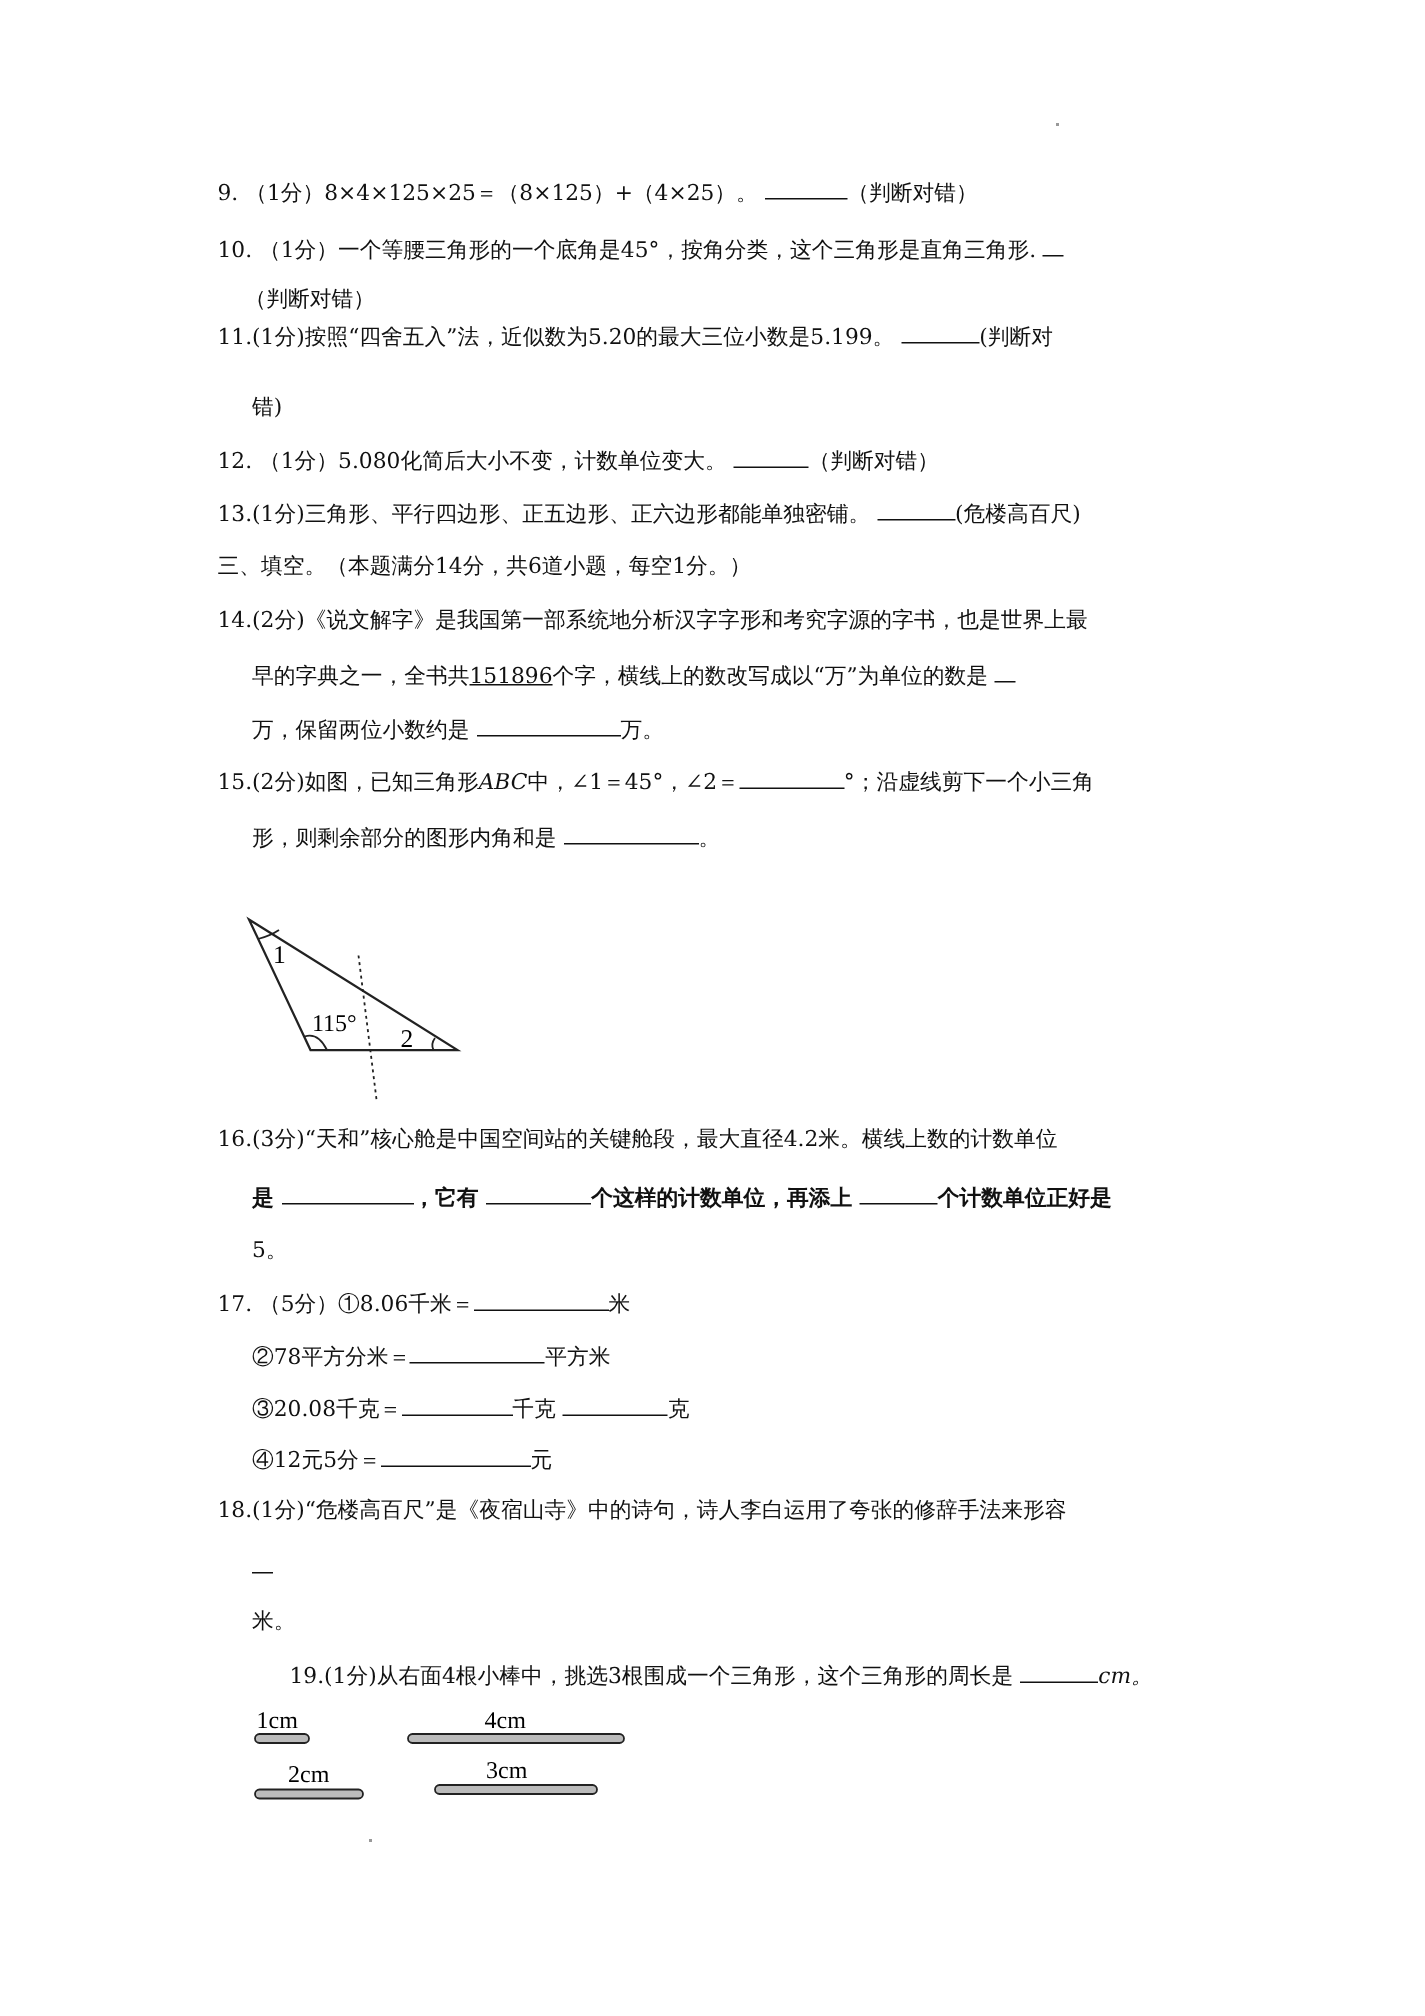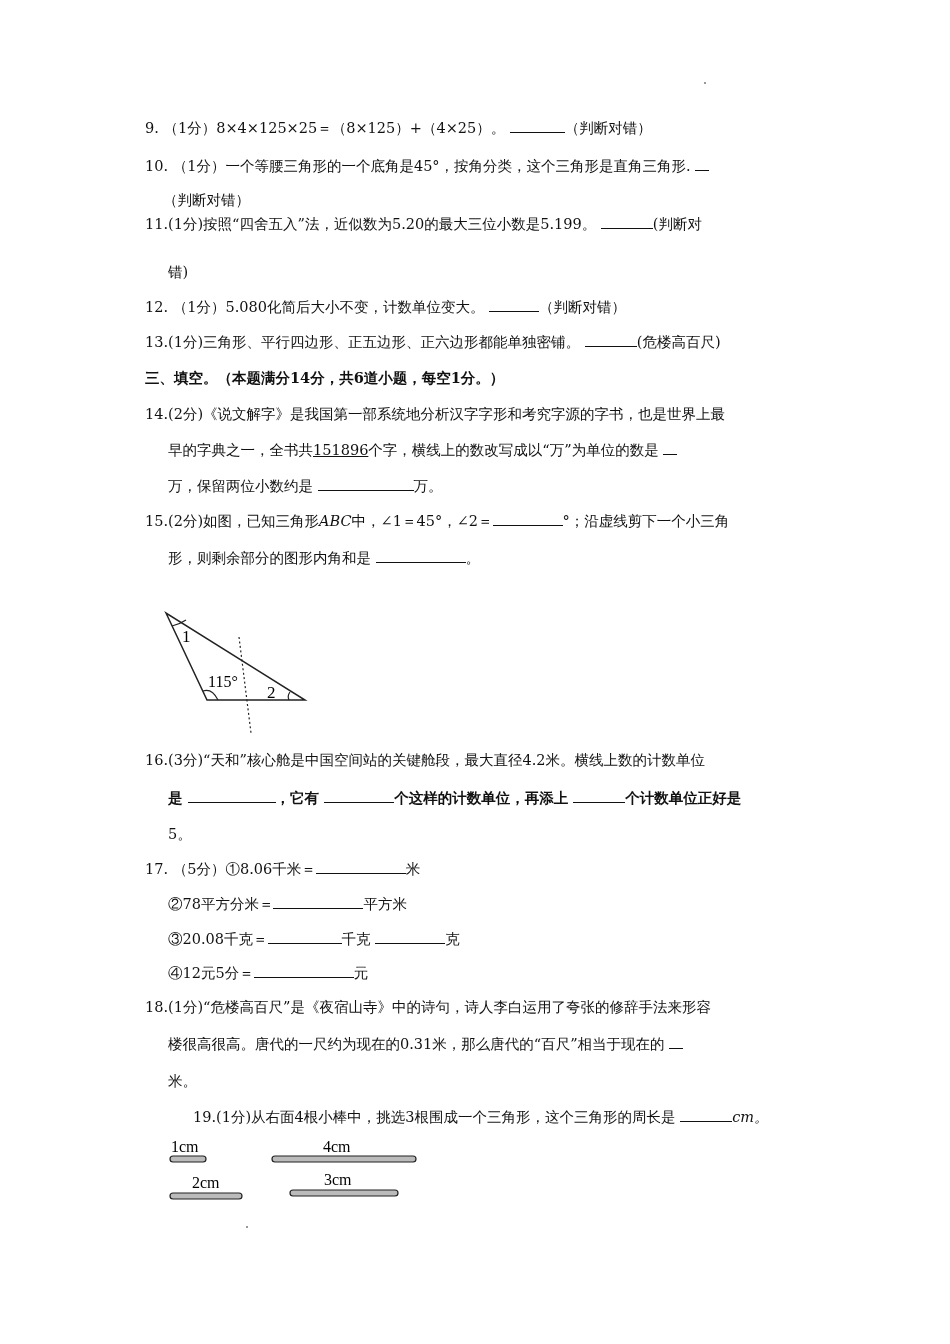--- a/index.html
+++ b/index.html
@@ -6,21 +6,21 @@
   body {
     width: 950px; height: 1344px; position: relative; overflow: hidden;
     font-family: "DejaVu Serif", "Liberation Serif", serif;
     color: #111; font-size: 14.5px;
   }
   .dot { position: absolute; width: 2px; height: 2px; background: #999; }
   .line { position: absolute; left: 145px; white-space: nowrap; line-height: 20px; }
   .indent { left: 168px; }
   .blank { display: inline-block; border-bottom: 1px solid #111; height: 14px; vertical-align: baseline; }
   .ul { text-decoration: underline; }
-  .bold { font-weight: bold; text-align: right; }
+  .bold { font-weight: normal; text-align: right; }
   .it { font-style: italic; }
   svg text { font-family: "Liberation Serif", "DejaVu Serif", serif; }
 </style>
 </head>
 <body>
 
 <div class="dot" style="left:704px;top:82px;"></div>
 
 <div class="line" style="top:118px;text-align:center;">
   <span>9.</span>
@@ -112,21 +112,20 @@
   <span class="blank" style="width:70px;"></span><span>克</span>
 </div>
 <div class="line indent" style="top:963px;">
   <span>④12元5分＝</span><span class="blank" style="width:100px;"></span><span>元</span>
 </div>
 
 <div class="line" style="top:997px;">
   <span>18.</span><span>(1分)</span><span>“危楼高百尺”是《夜宿山寺》中的诗句，诗人李白运用了夸张的修辞手法来形容</span>
 </div>
 <div class="line indent" style="top:1034px;">
-  <span>楼很高很高。唐代的一尺约为现在的0.31米，那么唐代的“百尺”相当于现在的</span>
   <span class="blank" style="width:14px;"></span>
 </div>
 <div class="line indent" style="top:1071px;">米。</div>
 
 <div class="line" style="top:1107px;margin-left:48px;">
   <span>19.</span><span>(1分)</span><span>从右面4根小棒中，挑选3根围成一个三角形，这个三角形的周长是</span>
   <span class="blank" style="width:52px;"></span><span class="it">cm。</span>
 </div>
 
 <svg style="position:absolute;left:150px;top:1125px;" width="290" height="120">

